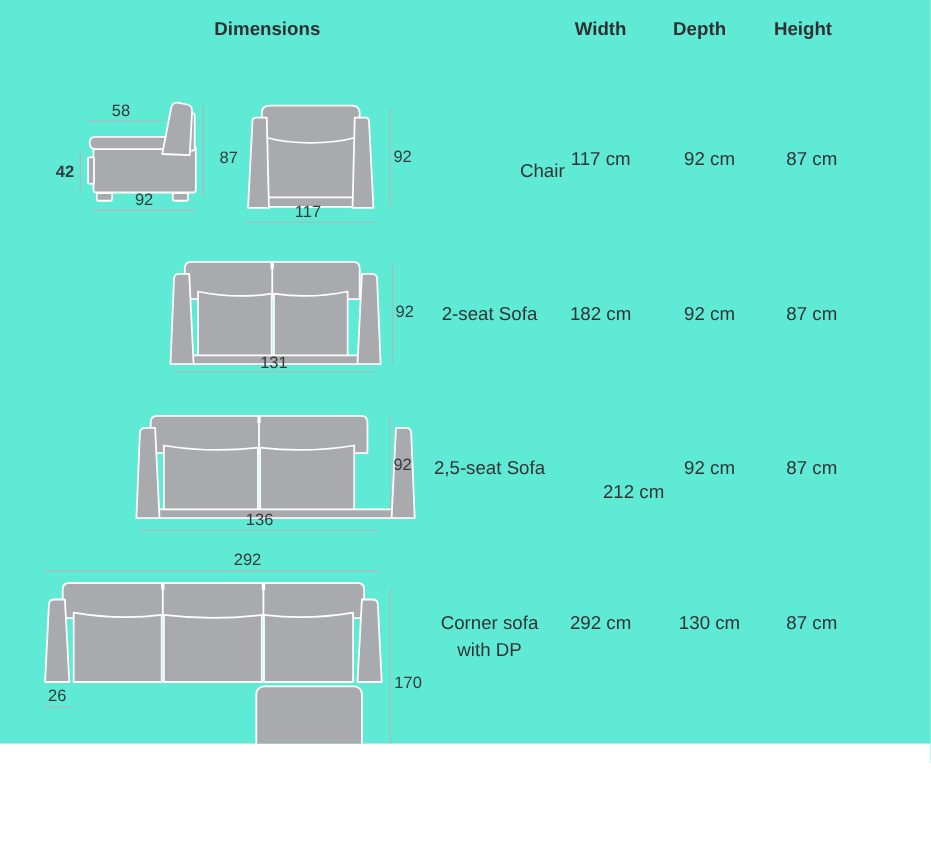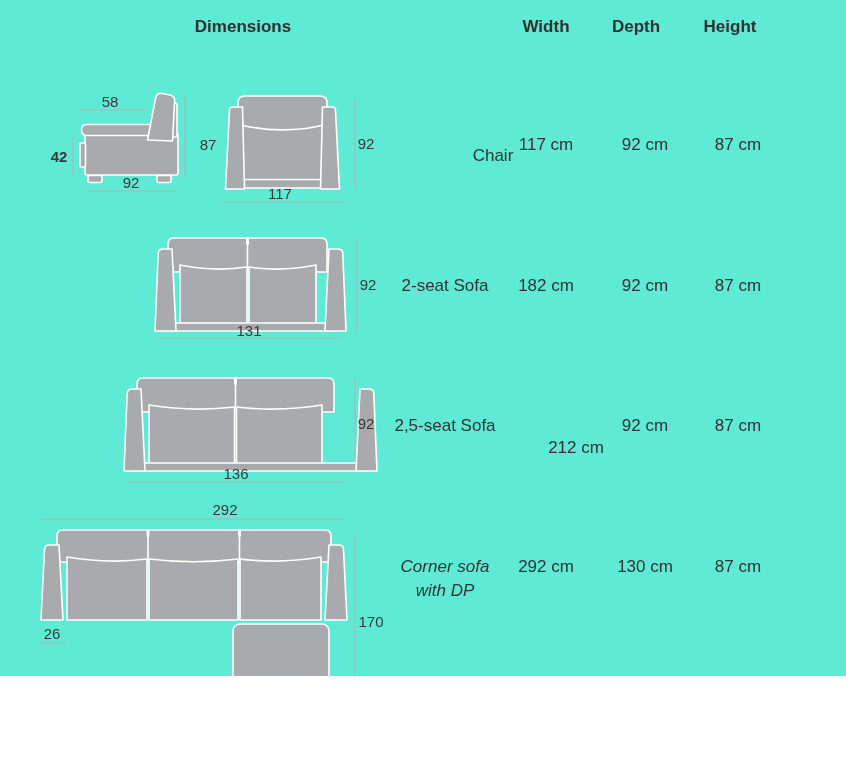--- a/index.html
+++ b/index.html
@@ -16,21 +16,21 @@
     transform:translate(-50%,-50%);
     font-size:17px;font-weight:bold;color:#303032;
     white-space:nowrap;
   }
   .cell{
     position:absolute;
     transform:translate(-50%,-50%);
     font-size:17px;color:#333335;
     white-space:nowrap;text-align:center;
   }
-  .cell .line{display:block;line-height:24px;font-style:italic;}
+  .cell .line{display:block;line-height:24px;}
   .figure{position:absolute;}
   .figure svg{position:absolute;left:0;top:0;}
   .dim{
     position:absolute;
     transform:translate(-50%,-50%);
     font-size:15px;color:#39393b;
     white-space:nowrap;
   }
   .furn{fill:#a9aaae;stroke:#ffffff;stroke-width:1.6;stroke-linejoin:round;}
   .seam{stroke:#ffffff;stroke-width:1.6;fill:none;}

